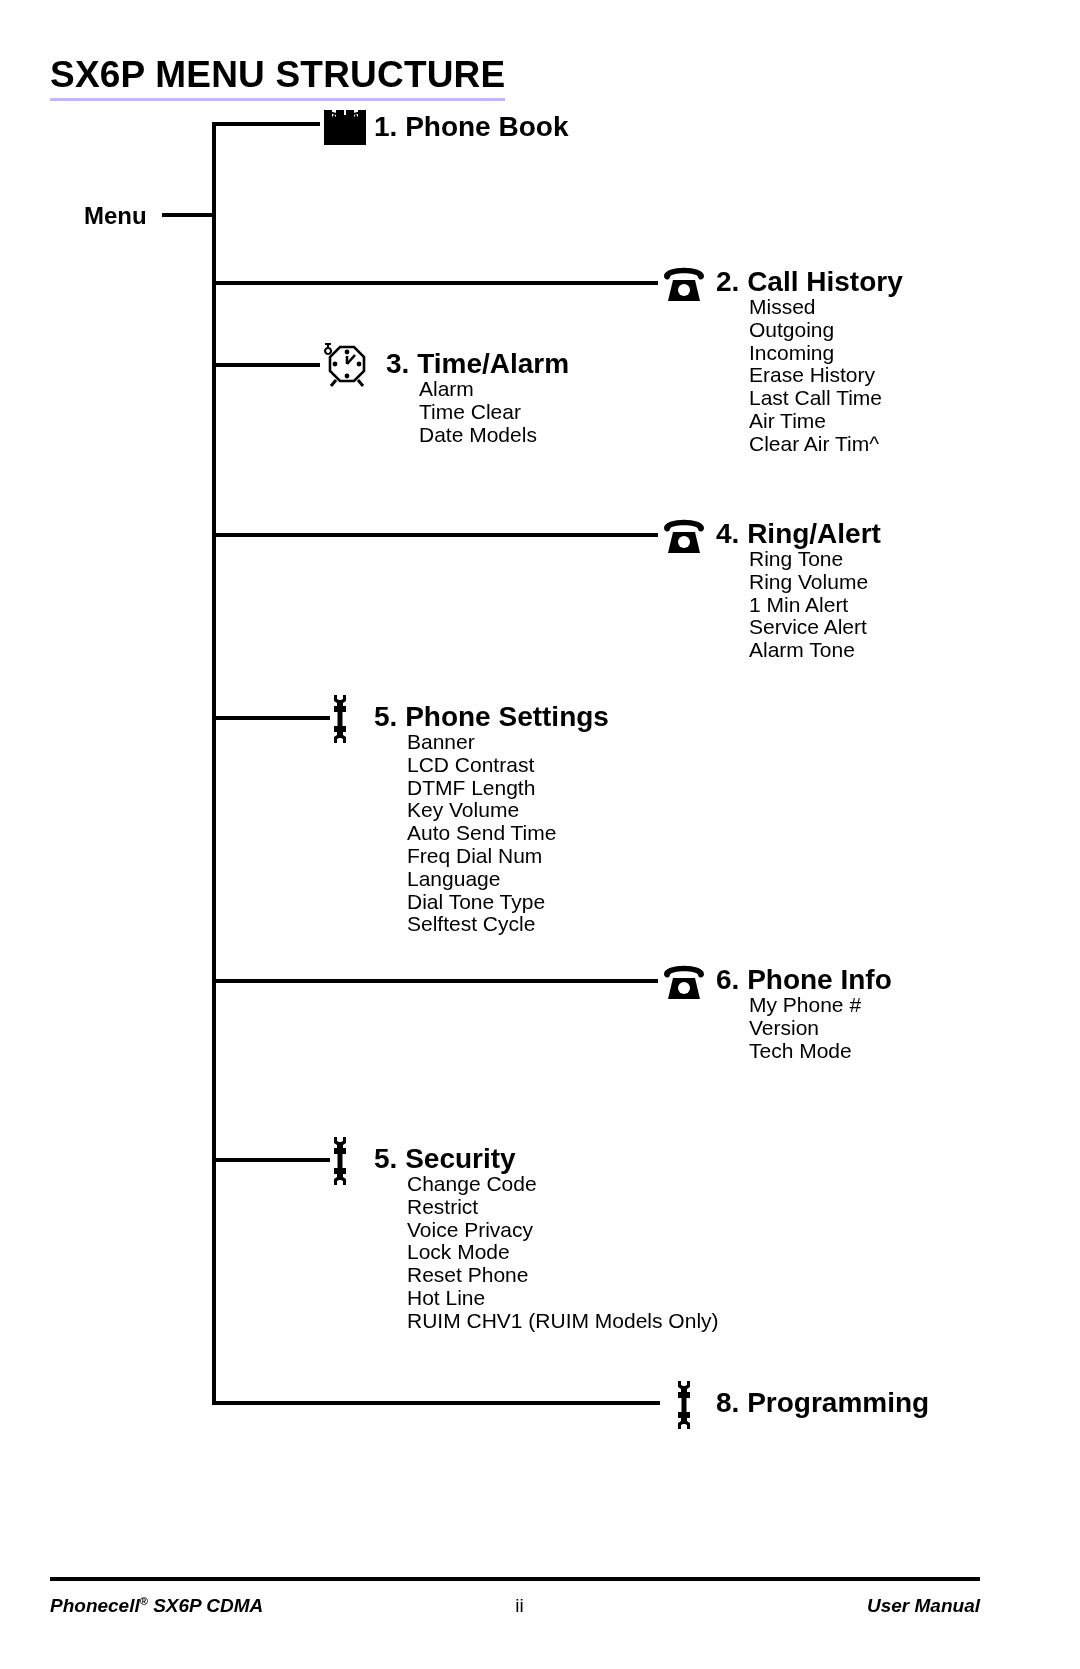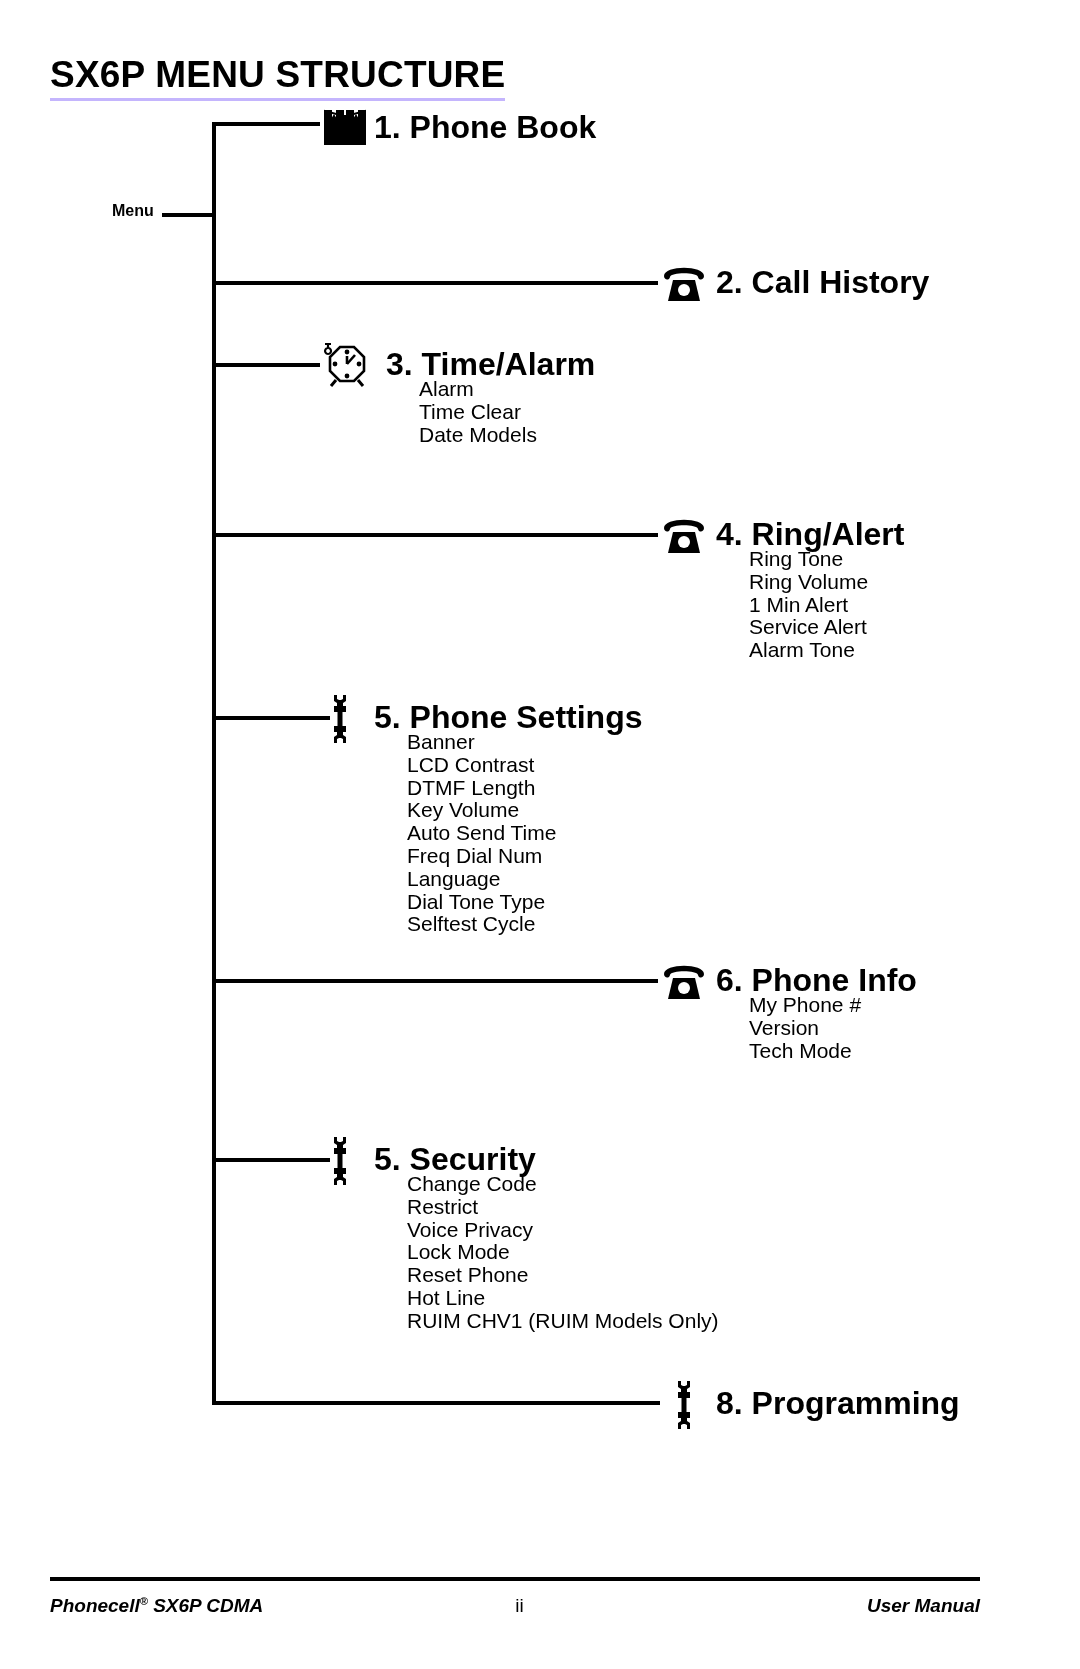--- a/index.html
+++ b/index.html
@@ -27,30 +27,29 @@
     margin-top:12px;
   }
 
   
   .diagram-svg { position:absolute; left:0; top:0; width:1080px; height:1669px; }
 
   
   .menu-root {
     position:absolute;
     left:84px; top:202px;
-    font-size:16px;
-    font-weight:bold;
-    white-space:nowrap;
-    margin-left:28px;
+    font-size:24px;
+    font-weight:bold;
+    white-space:nowrap;
   }
 
   
   .node { position:absolute; white-space:nowrap; }
   .node-head {
-    font-size:32px;
+    font-size:28px;
     font-weight:bold;
     line-height:28px;
     white-space:nowrap;
   }
   .node-sub {
     font-size:21px;
     line-height:22.8px;
     font-weight:normal;
     padding-left:33px;
     white-space:nowrap;
@@ -189,20 +188,29 @@
       <path d="M6 49 L6 43 L9 41 L9 38 L6 38 L6 32 L18 32 L18 38 L15 38 L15 41 L18 43 L18 49 L15 49 L15 45 L13 44 L11 44 L9 45 L9 49 Z"></path>
     </g>
   </svg>
 
   <div class="node" style="left:374px; top:113px;">
     <div class="node-head">1. Phone Book</div>
   </div>
 
   <div class="node" style="left:716px; top:268px;">
     <div class="node-head">2. Call History</div>
+    <div class="node-sub">
+      <div>Missed</div>
+      <div>Outgoing</div>
+      <div>Incoming</div>
+      <div>Erase History</div>
+      <div>Last Call Time</div>
+      <div>Air Time</div>
+      <div>Clear Air Tim^</div>
+    </div>
   </div>
 
   <div class="node" style="left:386px; top:350px;">
     <div class="node-head">3. Time/Alarm</div>
     <div class="node-sub">
       <div>Alarm</div>
       <div>Time Clear</div>
       <div>Date Models</div>
     </div>
   </div>

